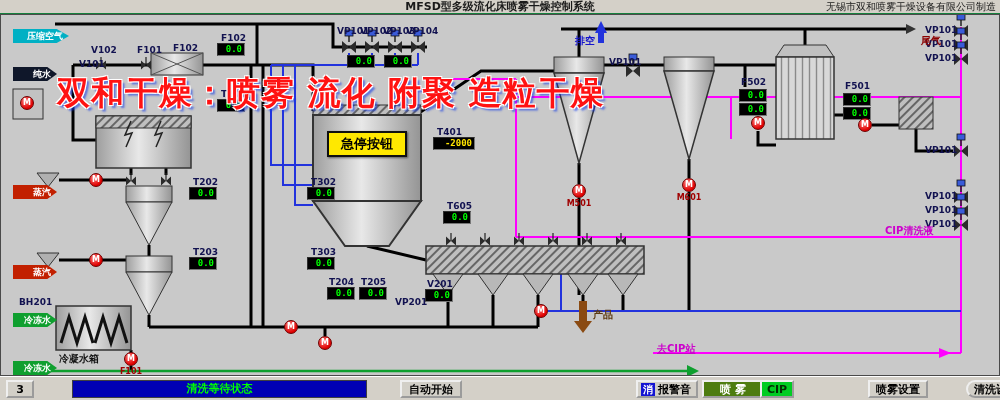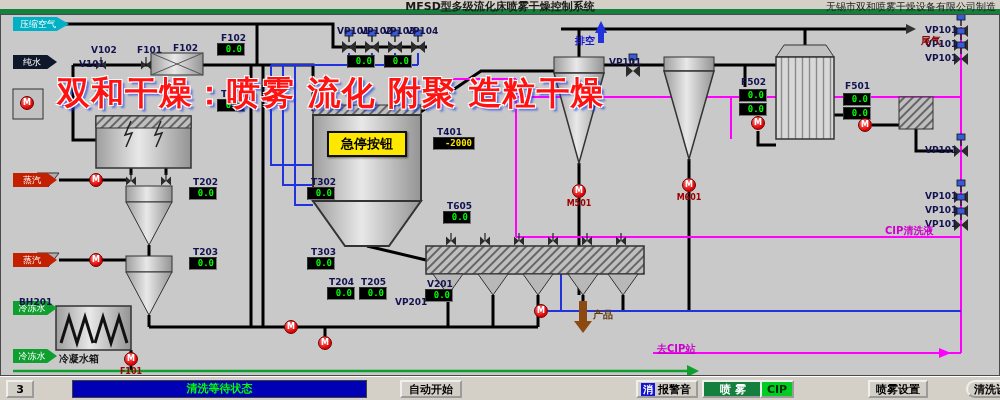--- a/index.html
+++ b/index.html
@@ -1,51 +1,51 @@
 <!DOCTYPE html>
 <html><head>
 <meta charset="utf-8">
 <style>
   *{margin:0;padding:0;box-sizing:border-box;}
   html,body{width:1000px;height:400px;overflow:hidden;}
   body{font-family:"DejaVu Sans","Liberation Sans",sans-serif;background:#9a9a9a;}
   .screen{position:relative;width:1000px;height:400px;background:#c9c9c9;}
 
   
-  .titlebar{position:absolute;top:0;left:0;width:1000px;height:14px;background:#d4d0c8;border-bottom:5px solid #15803d;}
+  .titlebar{position:absolute;top:0;left:0;width:1000px;height:14px;background:#d4d0c8;border-bottom:1px solid #15803d;}
   .titlebar .title{position:absolute;left:50%;transform:translateX(-50%);top:0;font-size:11px;line-height:14px;font-weight:bold;color:#1a1a1a;white-space:nowrap;}
   .titlebar .mfr{position:absolute;right:4px;top:0;font-size:10px;line-height:14px;color:#1a1a1a;white-space:nowrap;}
 
   
   .main{position:absolute;top:14px;left:0;width:1000px;height:362px;background:#c9c9c9;border:1px solid #4a4a4a;overflow:hidden;}
   .main svg{position:absolute;top:0;left:0;}
   #overlay-layer{position:absolute;top:0;left:0;width:100%;height:100%;}
 
   .tag{position:absolute;font-size:9px;line-height:10px;font-weight:bold;color:#121250;white-space:nowrap;z-index:6;}
   .disp{position:absolute;height:13px;background:#000;color:#00ff00;font-family:"DejaVu Sans Mono","Liberation Mono",monospace;font-size:9px;line-height:11px;font-weight:bold;text-align:right;padding:0 2px;border:1px solid #777;border-top-color:#2e2e2e;border-left-color:#2e2e2e;z-index:6;}
   .disp.yellow{color:#ffe400;}
   .pump{position:absolute;width:14px;height:14px;border-radius:50%;background:radial-gradient(circle at 35% 30%,#ff7a7a,#df0000 70%);border:1px solid #6d0000;color:#fff;font-size:8px;font-weight:bold;text-align:center;line-height:12px;cursor:pointer;z-index:7;}
   .pump-label{position:absolute;width:44px;text-align:center;font-size:8px;line-height:9px;font-weight:bold;color:#a00000;white-space:nowrap;z-index:7;}
   .flow{position:absolute;font-size:10px;line-height:11px;font-weight:bold;white-space:nowrap;z-index:6;}
-  .stream{position:absolute;height:14px;line-height:14px;color:#fff;font-size:9px;font-weight:normal;text-align:center;padding-right:6px;clip-path:polygon(0 0,78% 0,100% 50%,78% 100%,0 100%);z-index:6;}
+  .stream{position:absolute;height:14px;line-height:14px;color:#fff;font-size:9px;font-weight:bold;text-align:right;padding-right:6px;clip-path:polygon(0 0,78% 0,100% 50%,78% 100%,0 100%);z-index:6;margin-top:12px;}
 
   .watermark{position:absolute;left:56px;top:56px;white-space:nowrap;z-index:30;font-size:33px;font-weight:bold;letter-spacing:1px;color:#ff1212;
     text-shadow:-1px -1px 0 #ffffff,1px -1px 0 #ffffff,-1px 1px 0 #ffffff,1px 1px 0 #ffffff,3px 3px 2px rgba(20,60,230,0.6);}
   .estop{position:absolute;left:326px;top:116px;width:80px;height:26px;background:#ffe800;border:2px solid #101010;font-family:inherit;font-size:13px;font-weight:bold;color:#000;z-index:8;cursor:pointer;box-shadow:1px 1px 2px rgba(0,0,0,.5);}
 
   
   .bottombar{position:absolute;bottom:0;left:0;width:1000px;height:24px;background:#d4d0c8;border-top:1px solid #ffffff;}
   .btn{position:absolute;top:3px;height:18px;background:#d2cfc7;border:2px outset #efefef;font-family:inherit;font-size:11px;font-weight:bold;color:#000;text-align:center;line-height:13px;cursor:pointer;padding:0;}
   .statusbar{position:absolute;left:72px;top:3px;width:295px;height:18px;background:#0000b4;border:1px solid #404040;color:#00ff00;font-size:11px;font-weight:bold;text-align:center;line-height:16px;}
   #btn-counter{left:6px;width:28px;}
   #btn-auto-start{left:400px;width:62px;}
   #btn-auto-stop{left:470px;width:82px;margin-top:20px;}
   #btn-mute{left:636px;width:62px;display:flex;align-items:center;gap:3px;padding:0 3px;}
   #btn-mute .chip{display:inline-block;background:#1414d2;color:#fff;font-size:10px;width:14px;height:13px;line-height:13px;text-align:center;}
-  #btn-spray{left:702px;width:62px;background:#15803d;color:#fff;}
+  #btn-spray{left:702px;width:62px;background:#4d7c0f;color:#fff;}
   #btn-cip{left:760px;width:34px;background:#00cc22;color:#032c03;}
   #btn-spray-set{left:868px;width:60px;}
   #btn-clean-set{left:966px;width:60px;border-radius:9px;}
 </style>
 </head>
 <body>
 
 <div class="screen">
 
   <div class="titlebar">

